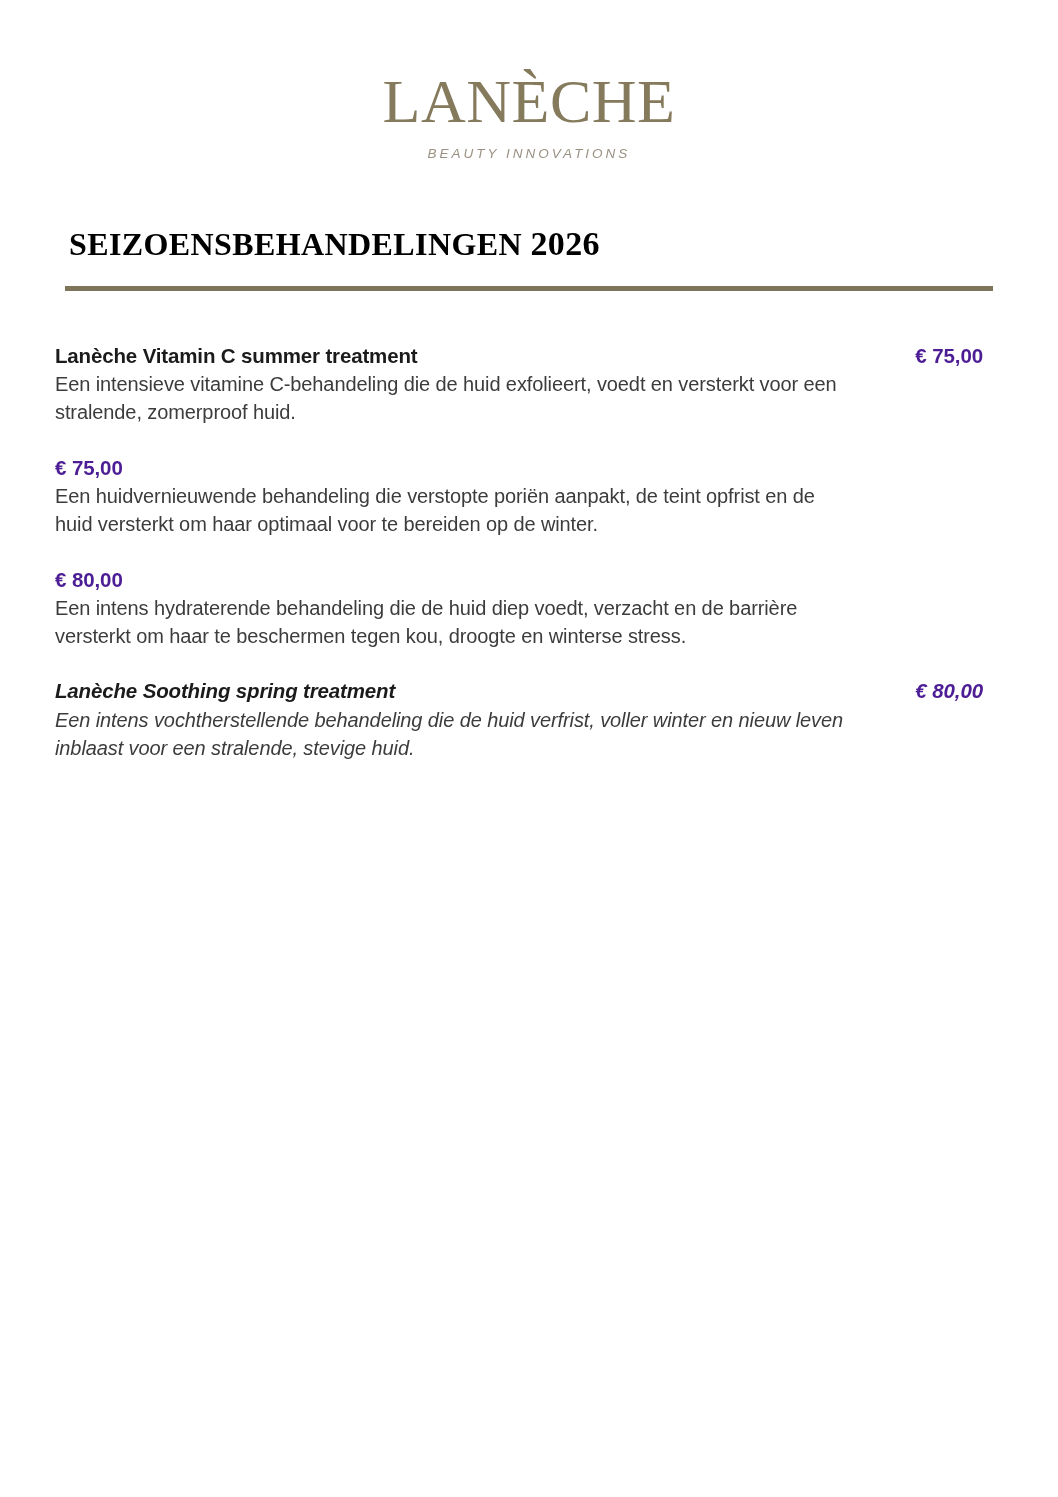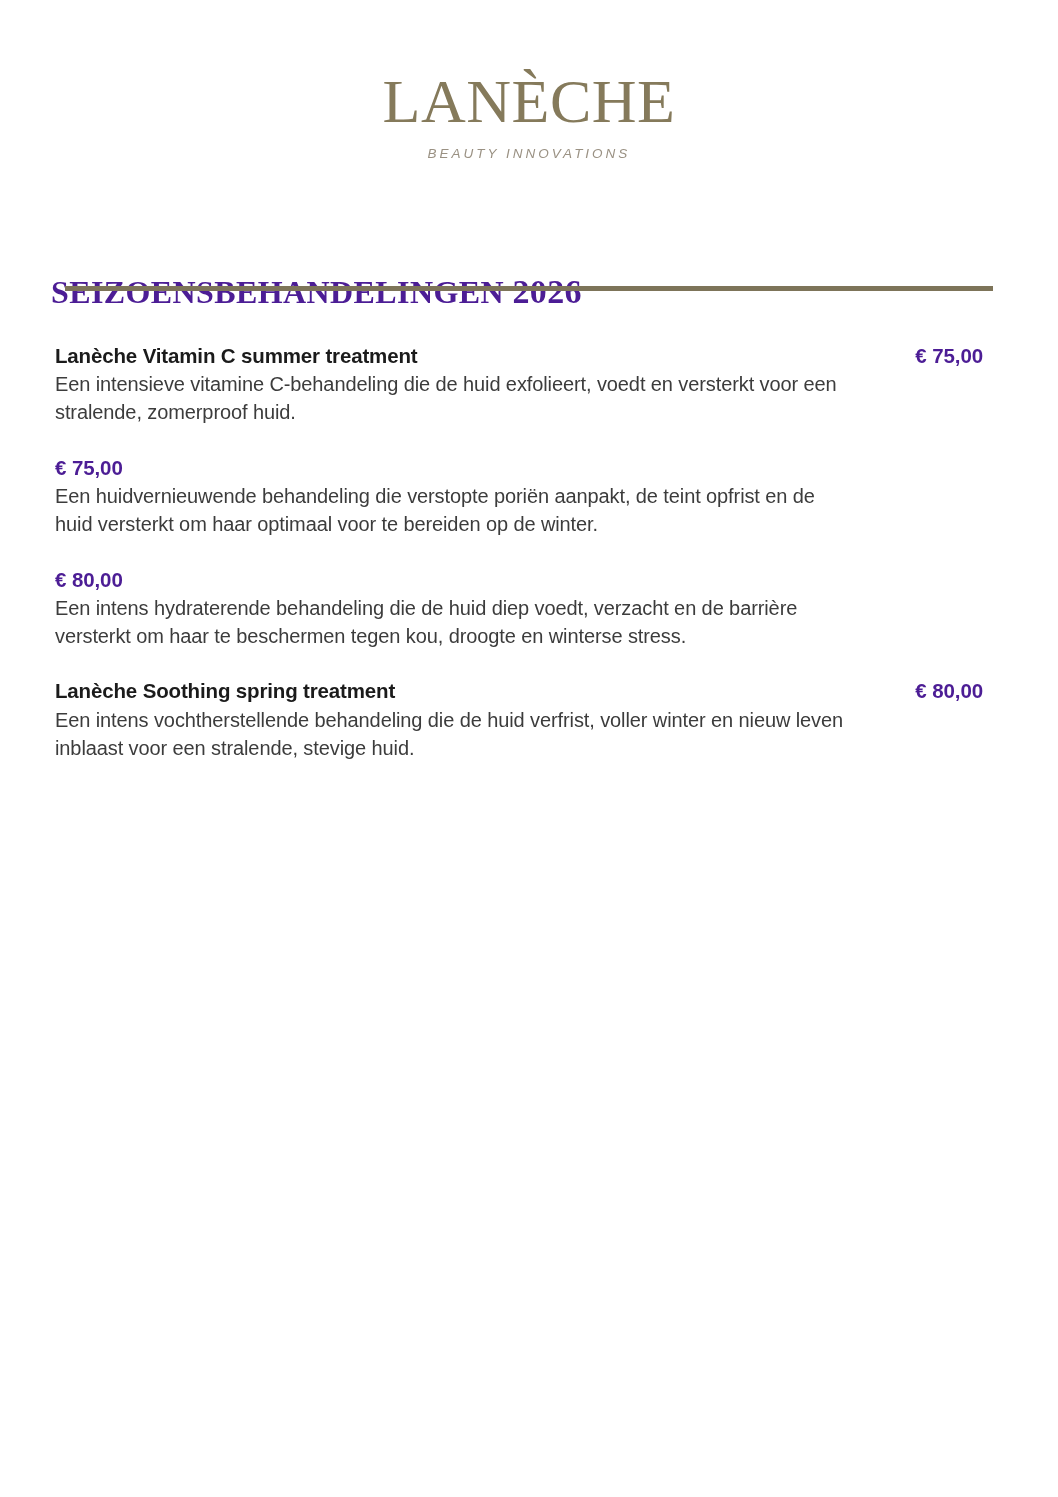--- a/index.html
+++ b/index.html
@@ -44,28 +44,27 @@
     font-size: 13.5px;
     letter-spacing: 3.0px;
     color: #9a9183;
     font-weight: 400;
   }
 
   
   .section-title {
     position: absolute;
     top: 225px;
-    left: 51px;
+    left: 69px;
     font-family: "Liberation Serif", serif;
     font-weight: 700;
     font-size: 32px;
     letter-spacing: 0.4px;
-    color: #4c1d95;
+    color: #000000;
     white-space: nowrap;
-    margin-top: 48px;
   }
 
   .section-title .year {
     font-size: 34px;
   }
 
   .title-rule {
     position: absolute;
     top: 286px;
     left: 65px;
@@ -82,20 +81,21 @@
     width: 928px;
   }
 
   .treatment-item {
     position: relative;
     margin-bottom: 27px;
   }
 
   .treatment-item:last-child {
     margin-bottom: 16px;
+    font-style: italic;
   }
 
   .treatment-head {
     display: flex;
     align-items: baseline;
     justify-content: space-between;
   }
 
   .treatment-name {
     font-family: "Liberation Sans", sans-serif;

